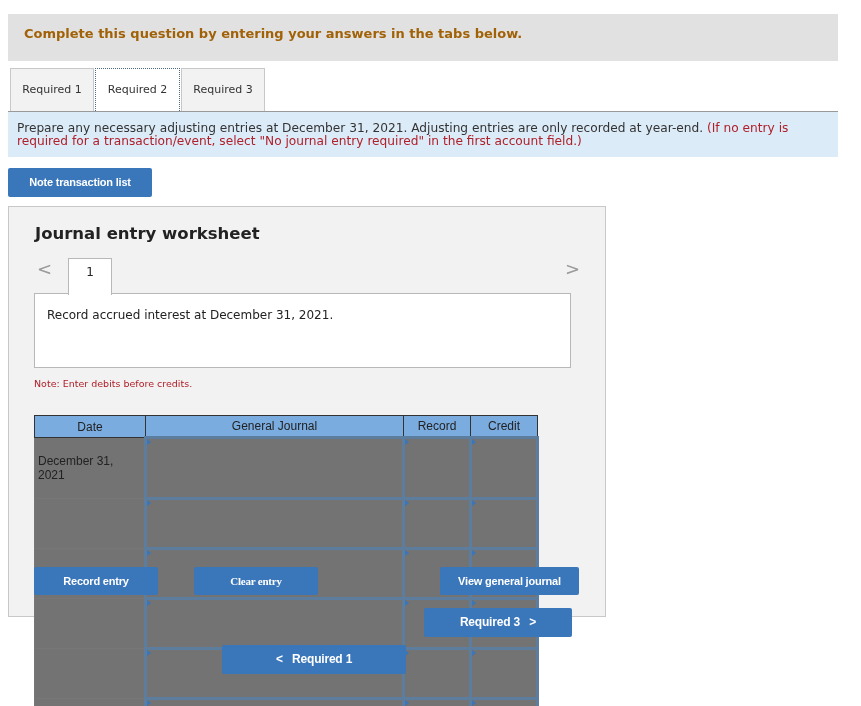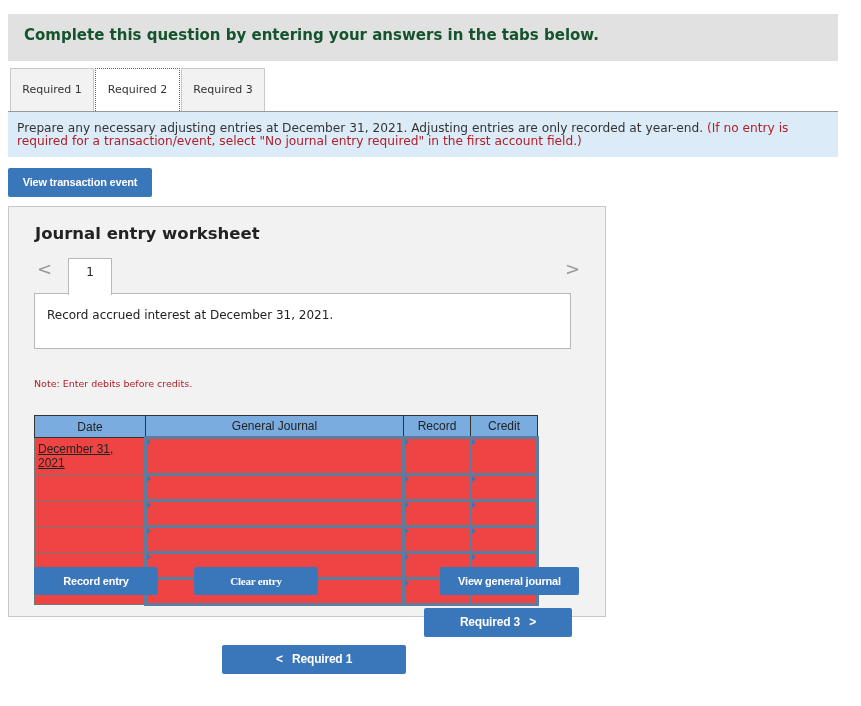--- a/index.html
+++ b/index.html
@@ -3,22 +3,22 @@
 <meta charset="utf-8">
 <style>
   * { box-sizing: border-box; }
   html, body { margin: 0; padding: 0; background: #ffffff; }
   body {
     width: 861px; height: 706px; position: relative; overflow: hidden;
     font-family: "DejaVu Sans", sans-serif; color: #222;
   }
   .instr-bar {
     position: absolute; left: 8px; top: 14px; width: 830px; height: 47px;
-    background: #e1e1e1; font-weight: bold; font-size: 15px;
-    padding: 12px 0 0 16px; color: #14532d;
+    background: #e1e1e1; font-weight: bold; font-size: 13px;
+    padding: 12px 0 0 16px; color: #a16207;
   }
   .tabs { position: absolute; left: 10px; top: 68px; height: 44px; }
   .tab {
     position: absolute; top: 0; height: 44px; background: #f2f2f2;
     border: 1px solid #c8c8c8; border-bottom: none;
     font-size: 11px; color: #333; text-align: center; line-height: 42px;
     cursor: pointer;
   }
   .tab.active { background: #ffffff; border: 1px dotted #4a6a8a; border-bottom: none; height: 45px; }
   .tab-divider { position: absolute; left: 8px; top: 111px; width: 830px; height: 1px; background: #999; }
@@ -43,33 +43,33 @@
   }
   .nav-arrow { position: absolute; color: #999; font-size: 18px; cursor: pointer; }
   .nav-prev { left: 28px; top: 51px; }
   .nav-next { left: 556px; top: 51px; }
   .page-tab {
     position: absolute; left: 59px; top: 51px; width: 44px; height: 37px;
     background: #fff; border: 1px solid #b8b8b8; border-bottom: none; z-index: 2;
     text-align: center; font-size: 12px; padding-top: 6px; cursor: pointer;
   }
   .desc-box {
-    position: absolute; left: 25px; top: 86px; width: 537px; height: 56px;
+    position: absolute; left: 25px; top: 86px; width: 537px; height: 75px;
     background: #fff; border: 1px solid #b8b8b8; font-size: 12px; padding: 14px 12px;
   }
   .note { position: absolute; left: 25px; top: 171px; color: #b0202a; font-size: 9.5px; }
   table.jt {
     position: absolute; left: 25px; top: 196px; border-collapse: collapse;
     font-family: "Liberation Sans", sans-serif; font-size: 12px; margin-top: 12px;
   }
   table.jt th {
     background: #7aacdf; color: #222; font-weight: normal; height: 22px;
     border: 1px solid #333; text-align: center; padding: 0;
   }
-  table.jt td { height: 21px; padding: 4px; background: #ef4444; text-decoration: underline; }
+  table.jt td { height: 21px; padding: 16px; background: #737373; }
   td.date-cell { border: 1px solid #777; width: 111px; padding-left: 3px !important; font-size: 12px; }
   td.in-cell { border: 3px solid #5d7d9f; position: relative; }
   td.in-cell .tri {
     position: absolute; left: 0; top: 0; width: 0; height: 0;
     border-left: 4px solid #3a76ba; border-top: 3px solid transparent; border-bottom: 3px solid transparent;
   }
   td.in-cell input {
     width: 100%; height: 15px; border: none; outline: none; background: transparent; font-size: 11px;
   }
   .btn-rec { left: 25px; top: 360px; width: 124px; height: 28px; line-height: 28px; }
@@ -91,21 +91,21 @@
   <div class="tab active" style="left:85px;width:85px;">Required 2</div>
   <div class="tab" style="left:171px;width:84px;">Required 3</div>
 </div>
 <div class="tab-divider"></div>
 
 <div class="prompt">
   <span>Prepare any necessary adjusting entries at December 31, 2021. Adjusting entries are only recorded at year-end.</span>
   <span class="red">(If no entry is required for a transaction/event, select "No journal entry required" in the first account field.)</span>
 </div>
 
-<div class="btn btn-vtl">View transaction event</div>
+<div class="btn btn-vtl">Note transaction list</div>
 
 <div class="ws">
   <div class="ws-title">Journal entry worksheet</div>
 
   <div class="nav-arrow nav-prev">&lt;</div>
   <div class="page-tab">1</div>
   <div class="nav-arrow nav-next">&gt;</div>
 
   <div class="desc-box">
     <span>Record accrued interest at December 31, 2021.</span>

